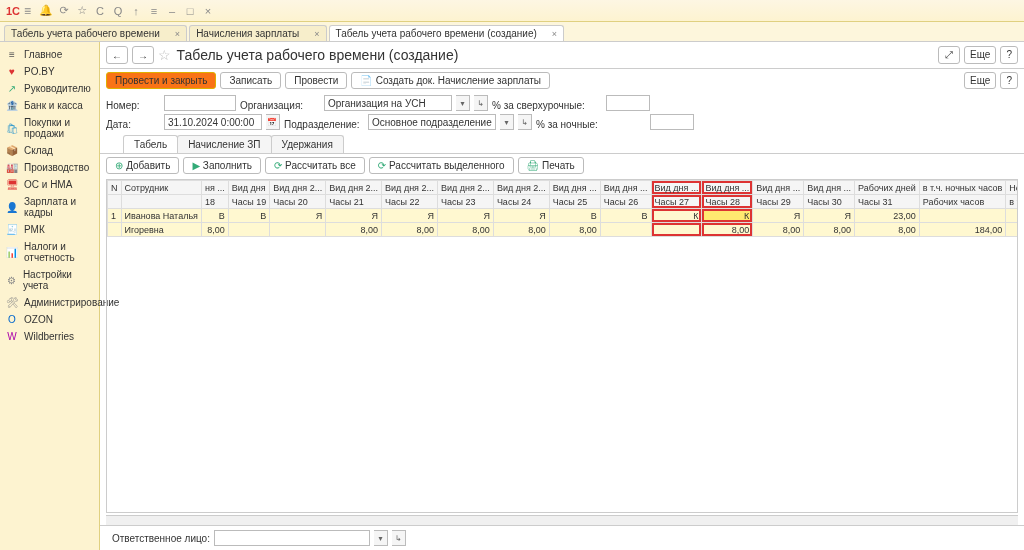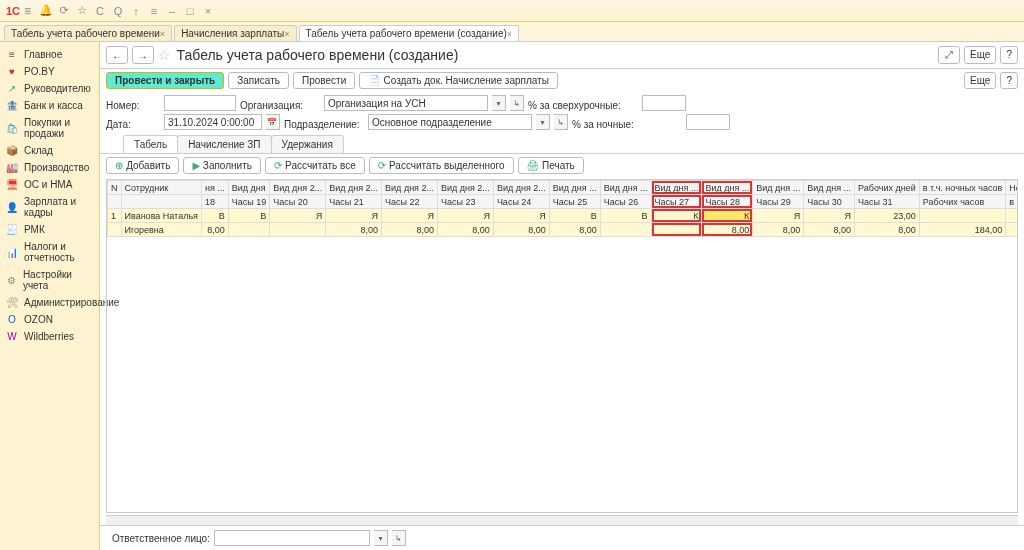--- a/index.html
+++ b/index.html
@@ -4,43 +4,43 @@
 <style>
 *{box-sizing:border-box;margin:0;padding:0;font-family:Arial,sans-serif;font-size:10px;color:#333}
 body{width:1024px;height:550px;background:#fff;overflow:hidden;display:flex;flex-direction:column}
 .titlebar{height:22px;background:linear-gradient(#fdf6e3,#fdf3d0);border-bottom:1px solid #e0d080;display:flex;align-items:center;padding:0 6px}
 .titlebar .logo{color:#d33;font-weight:bold;margin-right:4px;font-size:11px}
 .titlebar .menu-icon{margin-right:6px;font-size:12px;color:#888}
 .titlebar .title{flex:1;font-size:10px}
 .titlebar .app{color:#777}
 .titlebar .tbtn{width:18px;text-align:center;color:#888;font-size:11px;cursor:pointer}
 .tabbar{height:20px;background:#fdf6dc;display:flex;align-items:flex-end;padding-left:4px;border-bottom:1px solid #ccc}
-.tab{background:#f7eecb;border:1px solid #ccc;border-bottom:none;padding:2px 6px;margin-right:2px;border-radius:3px 3px 0 0;display:flex;align-items:center;gap:0;font-size:10px}
+.tab{background:#f7eecb;border:1px solid #ccc;border-bottom:none;padding:2px 6px;margin-right:2px;border-radius:3px 3px 0 0;display:flex;align-items:center;gap:15px;font-size:10px}
 .tab.active{background:#fff}
 .tab .x{color:#888;font-size:9px;cursor:pointer}
 .body{flex:1;display:flex;overflow:hidden}
 .sidebar{width:100px;background:#fdf3d0;border-right:1px solid #e0d080;padding-top:4px}
 .srow{display:flex;align-items:center;padding:3px 6px;gap:6px;cursor:pointer;font-size:10px}
 .srow .ic{width:12px;text-align:center;font-size:10px}
 .main{flex:1;display:flex;flex-direction:column;overflow:hidden}
 .header{padding:4px 6px;display:flex;align-items:center;gap:4px;border-bottom:1px solid #ccc}
 .navbtn{width:22px;height:18px;border:1px solid #bbb;border-radius:3px;background:#fff;display:inline-flex;align-items:center;justify-content:center;cursor:pointer}
 .star{color:#bbb;font-size:14px}
 .ptitle{font-size:14px;font-weight:normal;margin-left:2px}
 .hright{margin-left:auto;display:flex;gap:4px}
 .actionbar{padding:3px 6px;display:flex;gap:4px;align-items:center}
 .btn{border:1px solid #bbb;border-radius:3px;padding:2px 8px;background:#fff;cursor:pointer;font-size:10px}
-.btn.yellow{background:#5eead4;border-color:#e0b000;font-weight:bold}
+.btn.yellow{background:#f97316;border-color:#e0b000;font-weight:normal}
 .btn.small{padding:2px 5px}
 .fields{padding:3px 6px;display:flex;flex-direction:column;gap:3px}
 .frow{display:flex;align-items:flex-end;gap:4px}
 .flabel{width:54px;font-size:10px}
 .flabel2{width:80px;font-size:10px}
 .finput{border:1px solid #bbb;height:16px;padding:0 3px;font-size:10px;background:#fff}
-.finput.sel{width:164px}
+.finput.sel{width:128px}
 .finput.num{width:44px}
 .dd{width:14px;height:16px;border:1px solid #bbb;border-left:none;background:#f5f5f5;display:inline-flex;align-items:center;justify-content:center;cursor:pointer;font-size:8px;color:#666}
 .subtabs{display:flex;border-bottom:1px solid #ccc;padding-left:23px;margin-top:2px}
 .subtab{padding:3px 10px;border:1px solid #ccc;border-bottom:none;margin-right:-1px;background:#f5f5f5;cursor:pointer;font-size:10px;border-radius:3px 3px 0 0}
 .subtab.active{background:#fff}
 .toolbar2{padding:3px 6px;display:flex;gap:4px}
 .tablewrap{flex:1;overflow:auto;margin:2px 6px;border:1px solid #ccc;position:relative}
 table{border-collapse:collapse;width:100%}
 th,td{border:1px solid #ddd;padding:1px 3px;font-size:9px;white-space:nowrap;height:14px}
 th{background:#f5f5f5;font-weight:normal;text-align:left}

